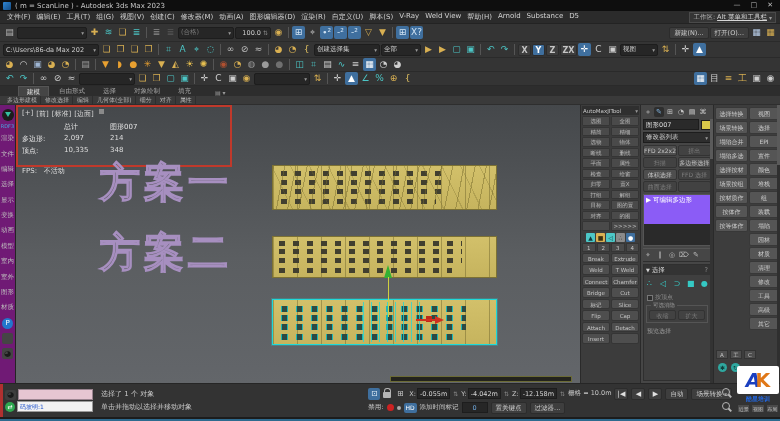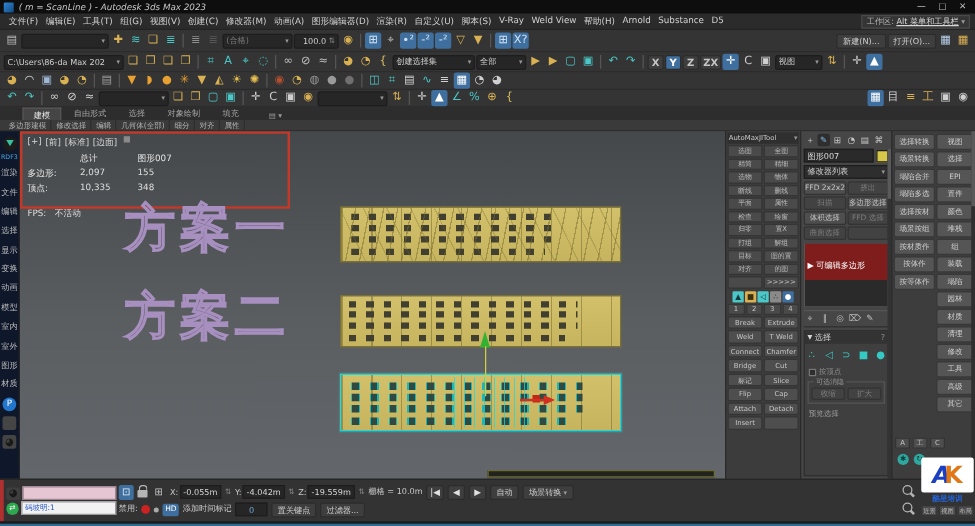--- a/index.html
+++ b/index.html
@@ -1,19 +1,19 @@
 <!DOCTYPE html>
 <html><head>
 <meta charset="utf-8">
 <style>
   html,body{margin:0;padding:0;background:#222;}
   *{box-sizing:border-box;font-family:"DejaVu Sans","Liberation Sans",sans-serif;}
   #window{position:relative;width:780px;height:421px;background:#3a3a3a;overflow:hidden;color:#cfcfcf;}
   
-  .titlebar{position:absolute;left:0;top:0;width:780px;height:11px;background:#0e0e0e;display:flex;align-items:center;padding:4px 3px;gap:4px;font-style:italic;}
+  .titlebar{position:absolute;left:0;top:0;width:780px;height:11px;background:#0e0e0e;display:flex;align-items:center;padding:4px 3px;gap:4px;}
   .appicon{width:8px;height:8px;background:linear-gradient(135deg,#2f86d4,#134a82);border-radius:1px;flex:0 0 auto;}
   .wtitle{font-size:7px;color:#c8c8c8;white-space:nowrap;}
   .wctrls{margin-left:auto;display:flex;gap:10px;padding-right:4px;}
   .wctrl{font-size:7px;color:#bbb;line-height:11px;}
   
   .menubar{position:absolute;left:0;top:11px;width:780px;height:13px;background:#2b2b2b;border-bottom:1px solid #232323;display:flex;align-items:center;padding:0 4px;}
   .mi{font-size:7px;color:#d2d2d2;padding:0 3px;white-space:nowrap;}
   .wsbox{margin-left:auto;display:flex;align-items:center;gap:2px;background:#353535;border:1px solid #4a4a4a;height:11px;padding:0 3px;}
   .wslabel{font-size:6.5px;color:#b5b5b5;}.wsval{font-size:6.5px;color:#d8d8d8;text-decoration:underline;}
   .wsarr{font-size:6px;color:#999;}
@@ -37,21 +37,21 @@
   
   .ribtabs{position:absolute;left:0;top:86px;width:780px;height:10px;background:#2d2d2d;display:flex;align-items:flex-end;padding:0 18px;gap:2px;}
   .rtab{font-size:6.5px;color:#a5a5a5;padding:0 8px;height:10px;line-height:10px;}
   .rtab.on{background:#454545;color:#e8e8e8;border:1px solid #555;border-bottom:none;}
   .rmore{margin-left:14px;font-size:6px;color:#999;}
   .ribsub{position:absolute;left:0;top:96px;width:780px;height:9px;background:#3a3a3a;border-bottom:1px solid #2e2e2e;display:flex;align-items:center;padding:0 4px;gap:1px;}
   .rsub{font-size:6px;color:#b2b2b2;padding:0 3px;border-right:1px solid #2e2e2e;white-space:nowrap;}
   
   .main{position:absolute;left:0;top:105px;width:780px;height:278px;display:flex;}
   
-  .dock{width:16px;background:#0f172a;border-right:1px solid #242424;display:flex;flex-direction:column;align-items:center;padding-top:2px;}
+  .dock{width:16px;background:#701a75;border-right:1px solid #242424;display:flex;flex-direction:column;align-items:center;padding-top:2px;}
   .docklogo{width:12px;height:12px;border-radius:50%;background:#1c1c1c;position:relative;margin:2px 0;}
   .docklogo:after{content:"";position:absolute;left:3px;top:3px;border-left:3px solid transparent;border-right:3px solid transparent;border-top:5px solid #35c0a0;}
   .docktop{font-size:5px;color:#4aa3e0;margin-bottom:2px;}
   .dockitem{font-size:6.5px;color:#bdbdbd;margin:3.2px 0;white-space:nowrap;}
   .dockic{width:11px;height:11px;border-radius:50%;margin:2px 0;}
   .dockic.blue{background:#2277cc;color:#fff;font-size:7px;line-height:11px;text-align:center;}
   .dockic.sq{border-radius:2px;background:#454545;}
   .dockic.tp{border-radius:2px;background:#444;color:#1a1a1a;font-size:8px;line-height:11px;text-align:center;}
   
   .viewport{flex:1;position:relative;background:linear-gradient(#45484b,#5b5e61 55%,#656871);overflow:hidden;background:linear-gradient(#45484b,#5b5e61 55%,#63666a);}
@@ -93,21 +93,21 @@
   .ctab{width:10px;height:10px;line-height:10px;text-align:center;font-size:7px;color:#c8c8c8;border-radius:2px;}
   .ctab.on{background:#2e2e2e;color:#7fb3e0;}
   .namerow{display:flex;gap:2px;align-items:center;margin-bottom:2px;}
   .nameinput{flex:1;height:11px;background:#2a2a2a;border:1px solid #1d1d1d;font-size:6.5px;color:#ddd;line-height:10px;padding:0 2px;}
   .swatch{width:10px;height:10px;background:#d8c84a;border:1px solid #1d1d1d;}
   .modlist{display:flex;align-items:center;height:11px;background:#2e2e2e;border:1px solid #1d1d1d;font-size:6.5px;color:#cfcfcf;padding:0 2px;margin-bottom:2px;}
   .cbtns{display:grid;grid-template-columns:1fr 1fr;gap:1px;margin-bottom:2px;}
   .cbtn{height:11px;line-height:10px;font-size:6px;text-align:center;background:#4e4e4e;border:1px solid #333;border-radius:2px;color:#c5c5c5;overflow:hidden;white-space:nowrap;}
   .cbtn.dis{color:#7d7d7d;background:#424242;}
   .stack{height:52px;background:#2a2a2a;border:1px solid #555;margin-bottom:2px;}
-  .stackrow{height:29px;line-height:11px;background:#7f1d1d;color:#fff;font-size:6.5px;padding:12px 2px;white-space:nowrap;overflow:hidden;}
+  .stackrow{height:29px;line-height:11px;background:#8b5cf6;color:#fff;font-size:6.5px;padding:0 2px;white-space:nowrap;overflow:hidden;}
   .stkics{display:flex;gap:2px;border-top:1px solid #555;border-bottom:1px solid #2e2e2e;padding:1px 0;margin-bottom:2px;}
   .stkic{width:10px;height:10px;line-height:10px;text-align:center;font-size:7px;color:#bdbdbd;}
   .rollout{background:#3f3f3f;border:1px solid #2f2f2f;flex:1;}
   .rhead{display:flex;align-items:center;gap:2px;background:#333;height:10px;font-size:6.5px;color:#d5d5d5;padding:0 2px;}
   .rhead .q{margin-left:auto;color:#888;}
   .soics{display:flex;justify-content:center;gap:3px;padding:3px 0;}
   .soic{width:11px;height:11px;line-height:11px;text-align:center;font-size:8px;color:#35c9c4;}
   .cbrow{display:flex;align-items:center;gap:2px;font-size:6px;color:#8a8a8a;padding:1px 3px;}
   .cb{width:6px;height:6px;border:1px solid #777;background:#2e2e2e;}
   .grpbox{border:1px solid #555;margin:2px 2px;padding:2px;position:relative;}
@@ -427,21 +427,21 @@
             <span>[标准]</span>
             <span>[边面]</span>
             <span class="vpsq"></span>
           </div>
         <div class="statgrid" id="statgrid">
             <span></span>
             <span class="h">总计</span>
             <span class="h">图形007</span>
             <span class="h">多边形:</span>
             <span>2,097</span>
-            <span>155</span>
+            <span>214</span>
             <span class="h">顶点:</span>
             <span>10,335</span>
             <span>348</span>
           </div>
         <div class="fpsrow">
           <span>FPS:</span>&nbsp;&nbsp;
           <span>不活动</span>
         </div>
       </div>
       <div class="redbox"></div>
@@ -704,38 +704,42 @@
     <div class="slisten">
       <div class="lrow">
         <span class="tpic">◕</span>
         <span class="pinkbox"></span>
       </div>
       <div class="lrow">
         <span class="greenic">⇄</span>
         <span class="whitebox">码坡明:1</span>
       </div>
     </div>
+    <div class="smid">
+      <div class="sline">选择了 1 个 对象</div>
+      <div class="sline">单击并拖动以选择并移动对象</div>
+    </div>
     <div class="sright">
       <div class="srow" id="coordrow">
           <span class="sic blue">⊡</span>
           <span class="lockic"></span>
           <span class="sic">⊞</span>
           <span class="coord">
             <span>X:</span>
             <span class="coordv">-0.055m</span>
             <span class="spina">⇅</span>
           </span>
           <span class="coord">
             <span>Y:</span>
             <span class="coordv">-4.042m</span>
             <span class="spina">⇅</span>
           </span>
           <span class="coord">
             <span>Z:</span>
-            <span class="coordv">-19.559m</span>
+            <span class="coordv">-12.158m</span>
             <span class="spina">⇅</span>
           </span>
           <span class="gridlbl">栅格 = 10.0m</span>
           <span class="pb">|◀</span>
           <span class="pb">◀</span>
           <span class="pb">▶</span>
           <span class="keybtn">自动</span>
           <span class="keybtn"><span>场景转换</span><span class="dda"> ▾</span></span>
         </div>
       <div class="srow" id="keyrow">

